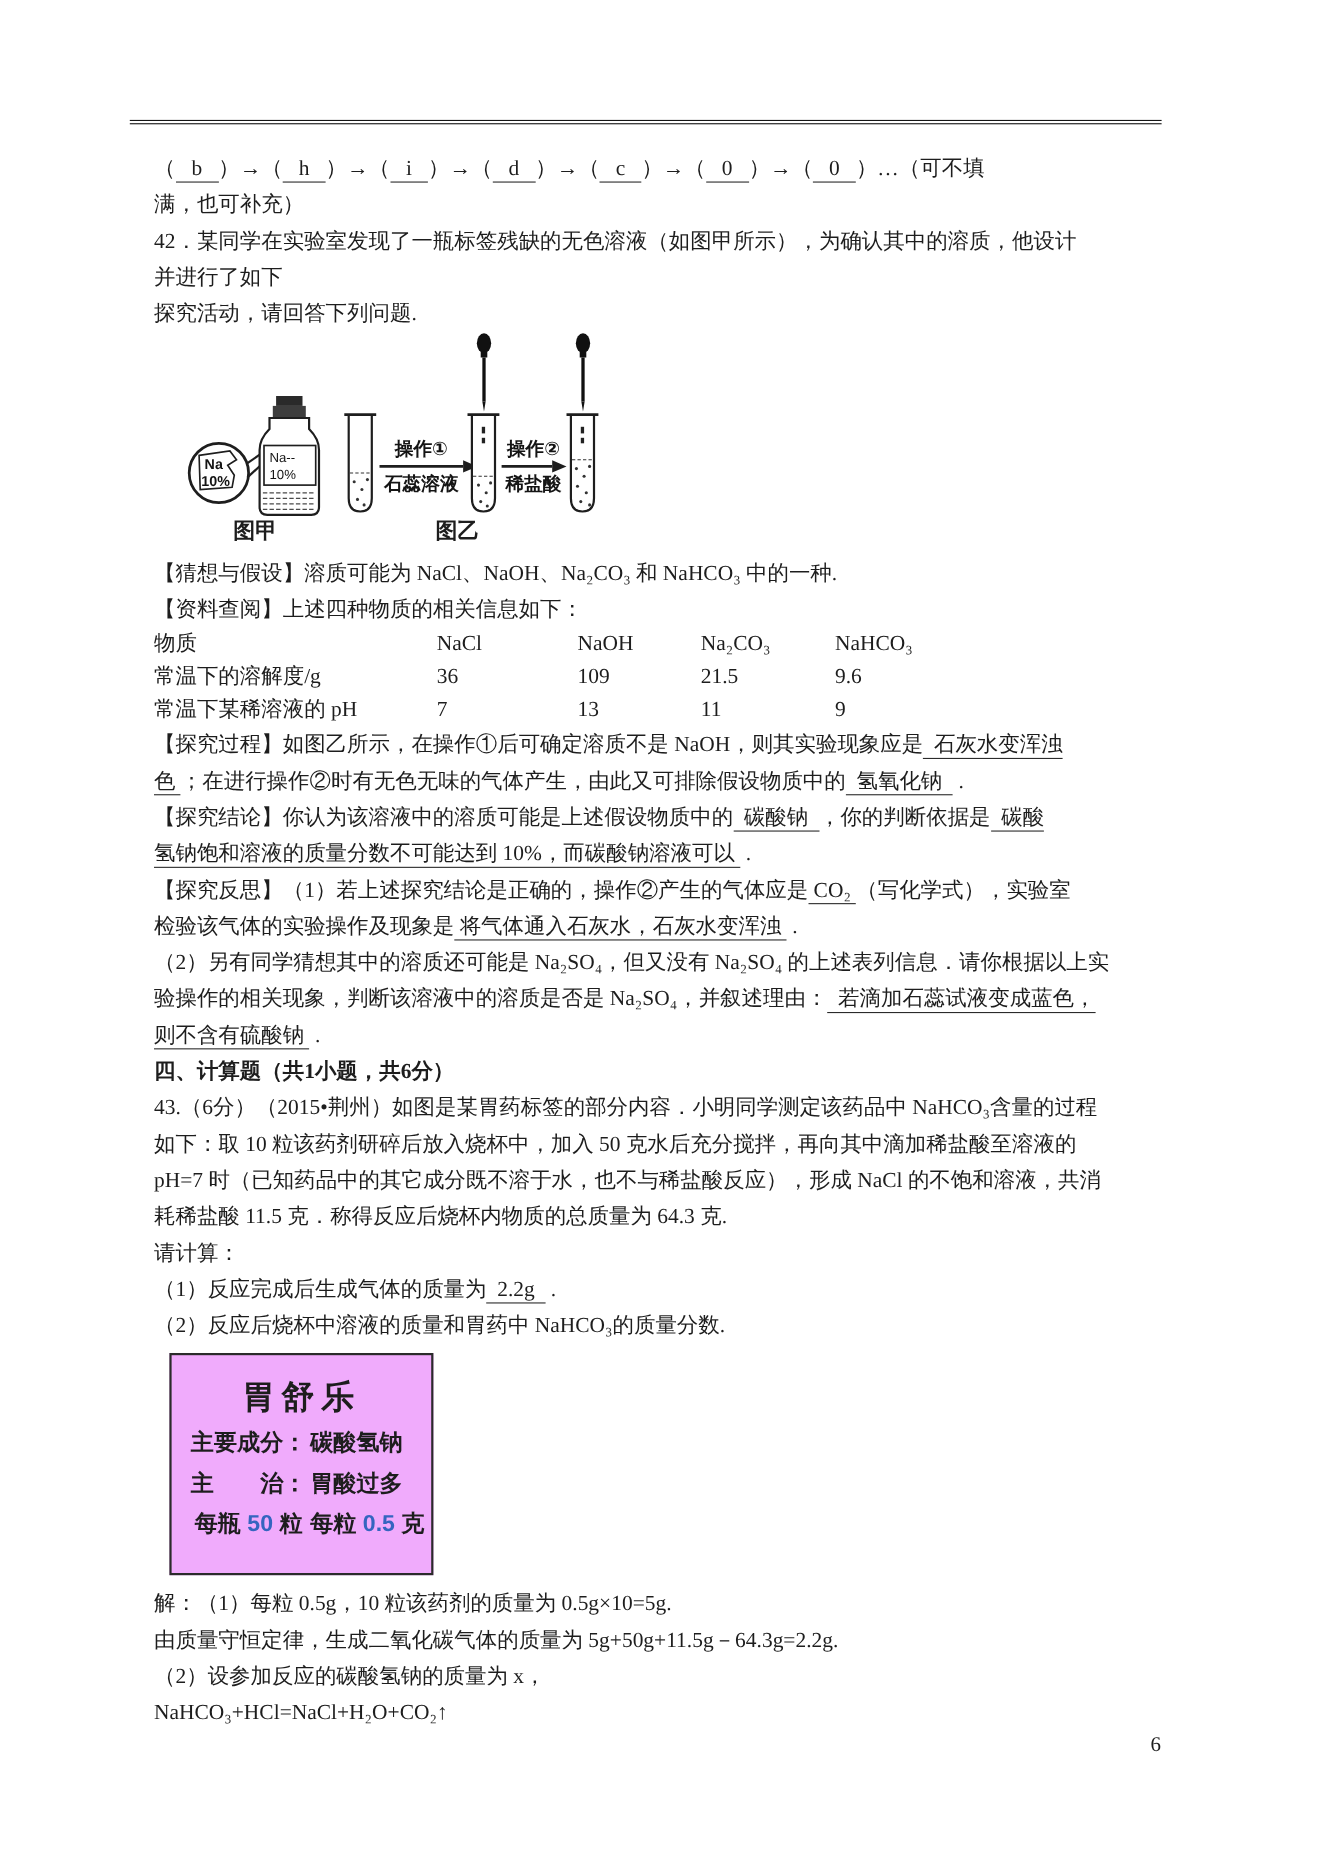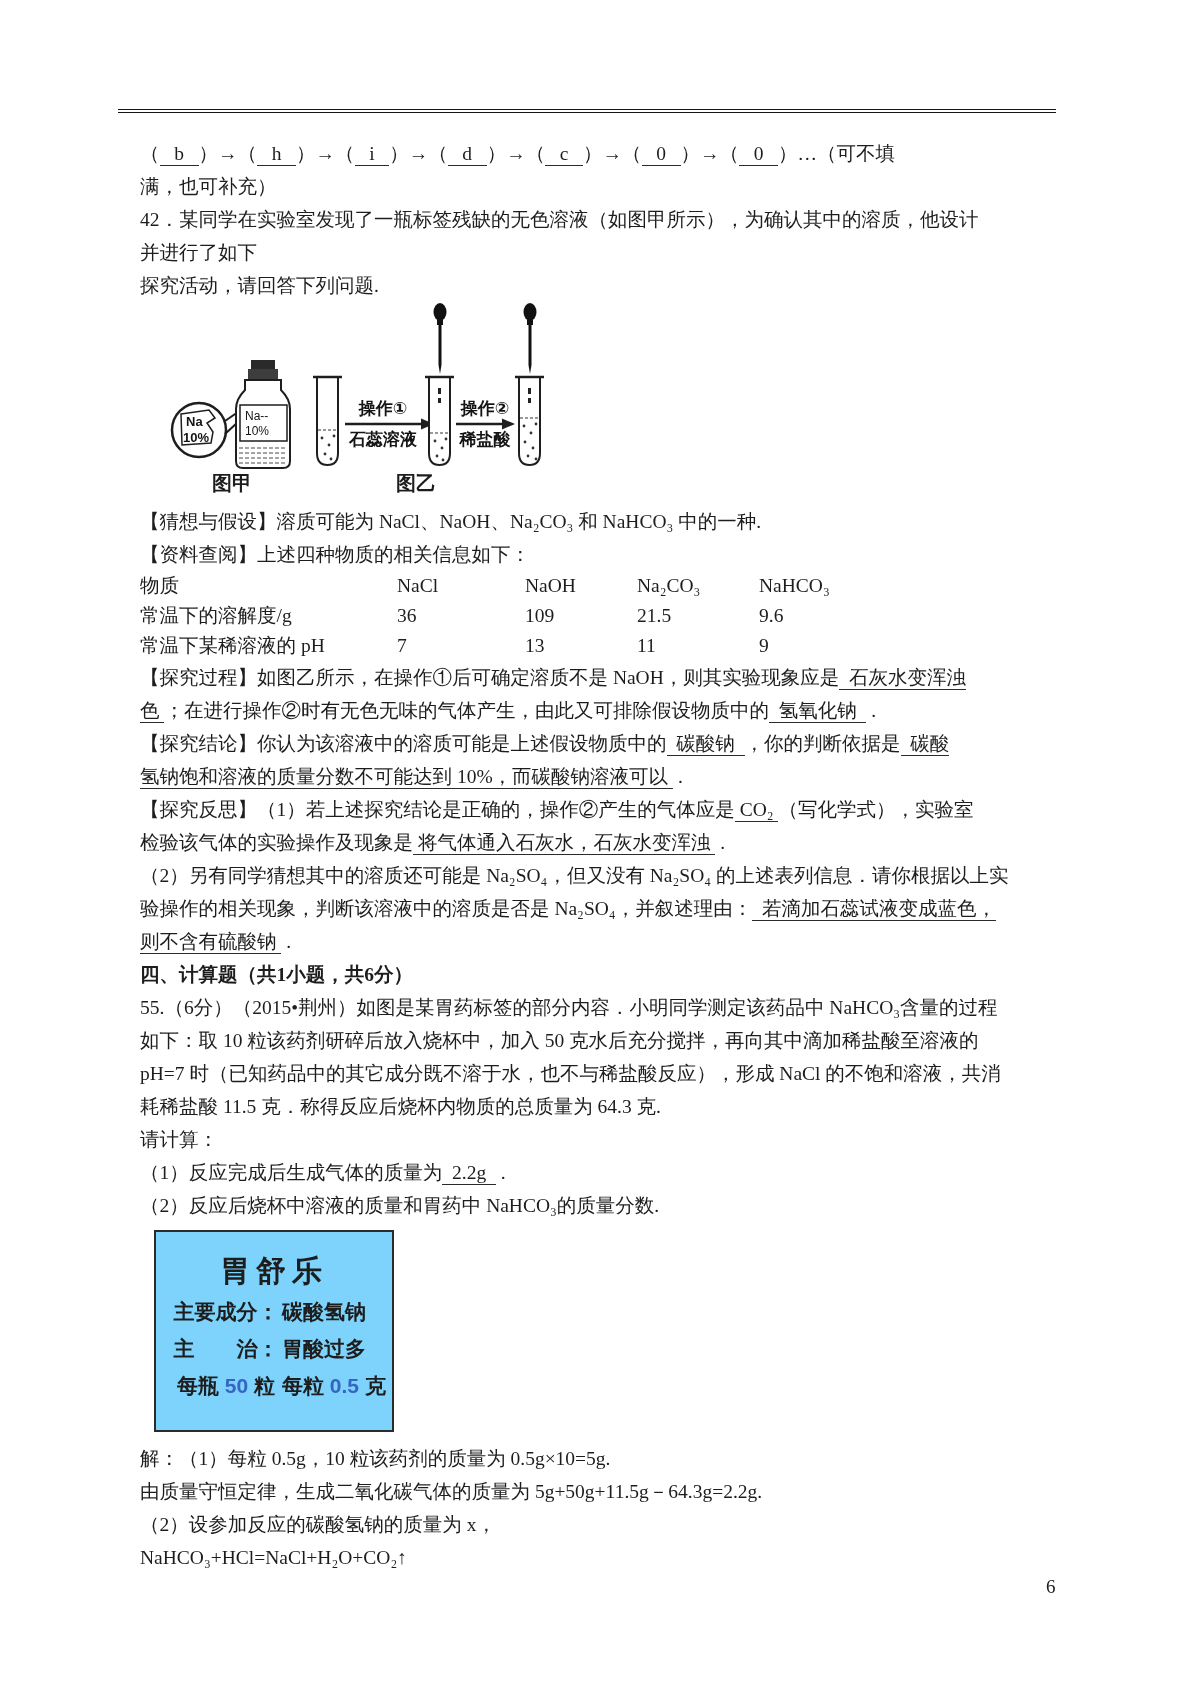--- a/index.html
+++ b/index.html
@@ -14,21 +14,21 @@
   .figwrap{position:relative;height:203px;}
   .figwrap svg{position:absolute;left:17px;top:0;}
   .figcap{position:absolute;top:166px;font-size:20px;font-weight:bold;line-height:30px;}
   .cap-a{left:72px;} .cap-b{left:256px;}
   svg text{fill:#141414;font-family:"Liberation Sans","DejaVu Sans",sans-serif;}
   
   .tbl{margin:0;}
   .trow{display:flex;line-height:30px;white-space:pre;}
   .tc0{width:257px;} .tc1{width:128px;} .tc2{width:112px;} .tc3{width:122px;} .tc4{flex:1;}
   
-  .labelbox{width:236px;height:198px;border:2px solid #2b2b2b;margin:8px 0 10px 14px;background:#7dd3fc;}
+  .labelbox{width:236px;height:198px;border:2px solid #2b2b2b;margin:8px 0 10px 14px;background:#f0abfc;}
   .lb-title{margin-top:22px;text-align:center;font-size:30px;font-weight:bold;letter-spacing:6px;
             font-family:"Liberation Sans","DejaVu Sans",sans-serif;line-height:34px;}
   .lb-row{display:flex;margin:11px 0 0 14px;font-size:21px;font-weight:bold;line-height:26px;
           font-family:"Liberation Sans","DejaVu Sans",sans-serif;white-space:pre;text-align:center;}
   .lb-left{width:112px;}
   .pagenum{position:absolute;left:1046px;top:1576px;font-size:19px;}
 </style>
 </head>
 <body>
 
@@ -167,21 +167,21 @@
   <p><span>【探究结论】你认为该溶液中的溶质可能是上述假设物质中的</span><span class="u">  碳酸钠  </span><span>，你的判断依据是</span><span class="u">  碳酸</span></p>
   <p><span class="u">氢钠饱和溶液的质量分数不可能达到 10%，而碳酸钠溶液可以 </span><span> .</span></p>
   <p><span>【探究反思】（1）若上述探究结论是正确的，操作②产生的气体应是</span><span class="u"> CO₂ </span><span>（写化学式），实验室</span></p>
   <p><span>检验该气体的实验操作及现象是</span><span class="u"> 将气体通入石灰水，石灰水变浑浊 </span><span> .</span></p>
   <p>（2）另有同学猜想其中的溶质还可能是 Na₂SO₄，但又没有 Na₂SO₄ 的上述表列信息．请你根据以上实</p>
   <p><span>验操作的相关现象，判断该溶液中的溶质是否是 Na₂SO₄，并叙述理由：</span><span class="u">  若滴加石蕊试液变成蓝色，</span></p>
   <p><span class="u">则不含有硫酸钠 </span><span> .</span></p>
 
   <p class="b">四、计算题（共1小题，共6分）</p>
 
-  <p>55.（6分）（2015•荆州）如图是某胃药标签的部分内容．小明同学测定该药品中 NaHCO₃含量的过程</p>
+  <p>43.（6分）（2015•荆州）如图是某胃药标签的部分内容．小明同学测定该药品中 NaHCO₃含量的过程</p>
   <p>如下：取 10 粒该药剂研碎后放入烧杯中，加入 50 克水后充分搅拌，再向其中滴加稀盐酸至溶液的</p>
   <p>pH=7 时（已知药品中的其它成分既不溶于水，也不与稀盐酸反应），形成 NaCl 的不饱和溶液，共消</p>
   <p>耗稀盐酸 11.5 克．称得反应后烧杯内物质的总质量为 64.3 克.</p>
   <p>请计算：</p>
   <p><span>（1）反应完成后生成气体的质量为</span><span class="u">  2.2g  </span><span> .</span></p>
   <p>（2）反应后烧杯中溶液的质量和胃药中 NaHCO₃的质量分数.</p>
 
   <div class="labelbox">
     <div class="lb-title">胃舒乐</div>
     <div class="lb-row">

